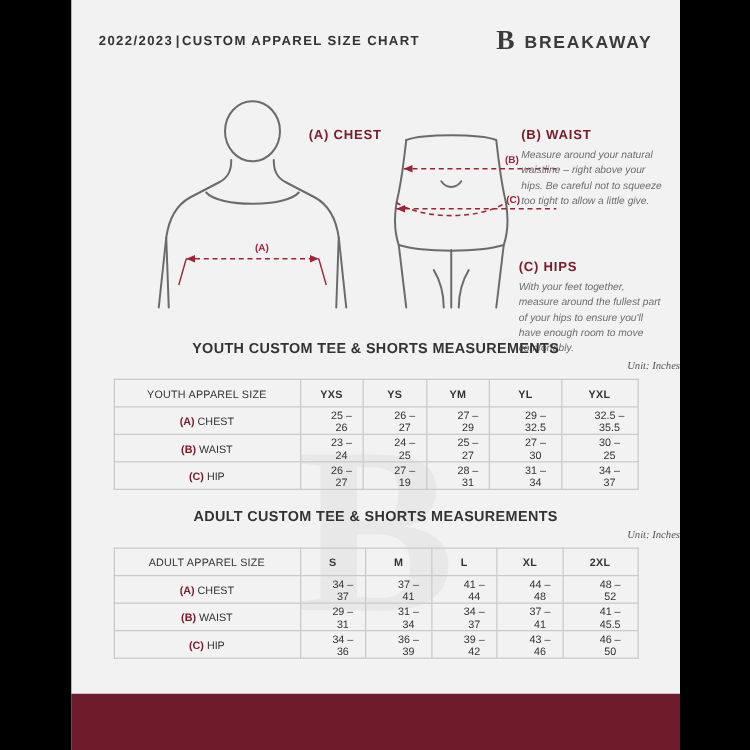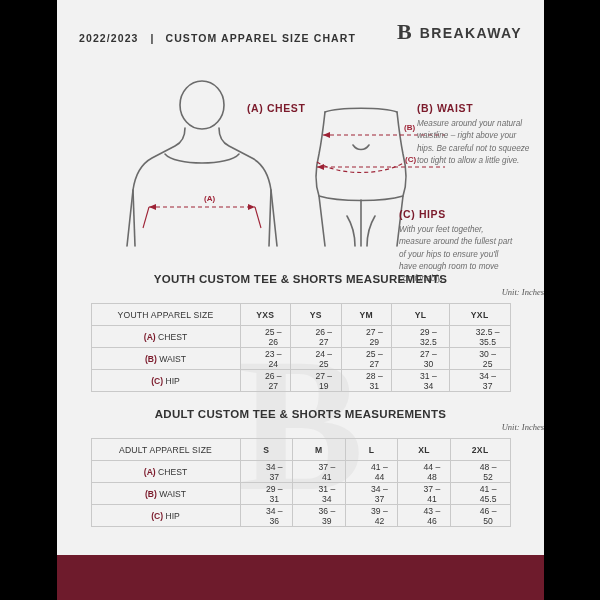--- a/index.html
+++ b/index.html
@@ -32,22 +32,22 @@
     color: #e8e8e8;
     line-height: 1;
     user-select: none;
     z-index: 0;
   }
   .header {
     position: relative;
     z-index: 2;
     padding: 22px 22px 0 22px;
     display: flex;
-    align-items: flex-end;
-    gap: 10px;
+    align-items: center;
+    gap: 0;
   }
   .header-title {
     font-size: 10.5px;
     font-weight: bold;
     letter-spacing: 1.1px;
     color: #333333;
     white-space: nowrap;
   }
   .header-sep {
     color: #333333;
@@ -100,21 +100,21 @@
   }
   .callout p {
     margin: 0;
     font-size: 8.2px;
     line-height: 1.5;
     font-style: italic;
     color: #6d6d6d;
   }
   .callout-chest { left: 190px; top: 52px; width: 115px; }
   .callout-waist { left: 360px; top: 52px; width: 115px; }
-  .callout-hips  { left: 342px; top: 158px; width: 118px; }
+  .callout-hips  { left: 358px; top: 158px; width: 118px; }
 
   .section-title {
     position: relative;
     z-index: 2;
     text-align: center;
     font-size: 11.5px;
     font-weight: bold;
     letter-spacing: 0.3px;
     color: #333333;
     margin-top: 8px;

